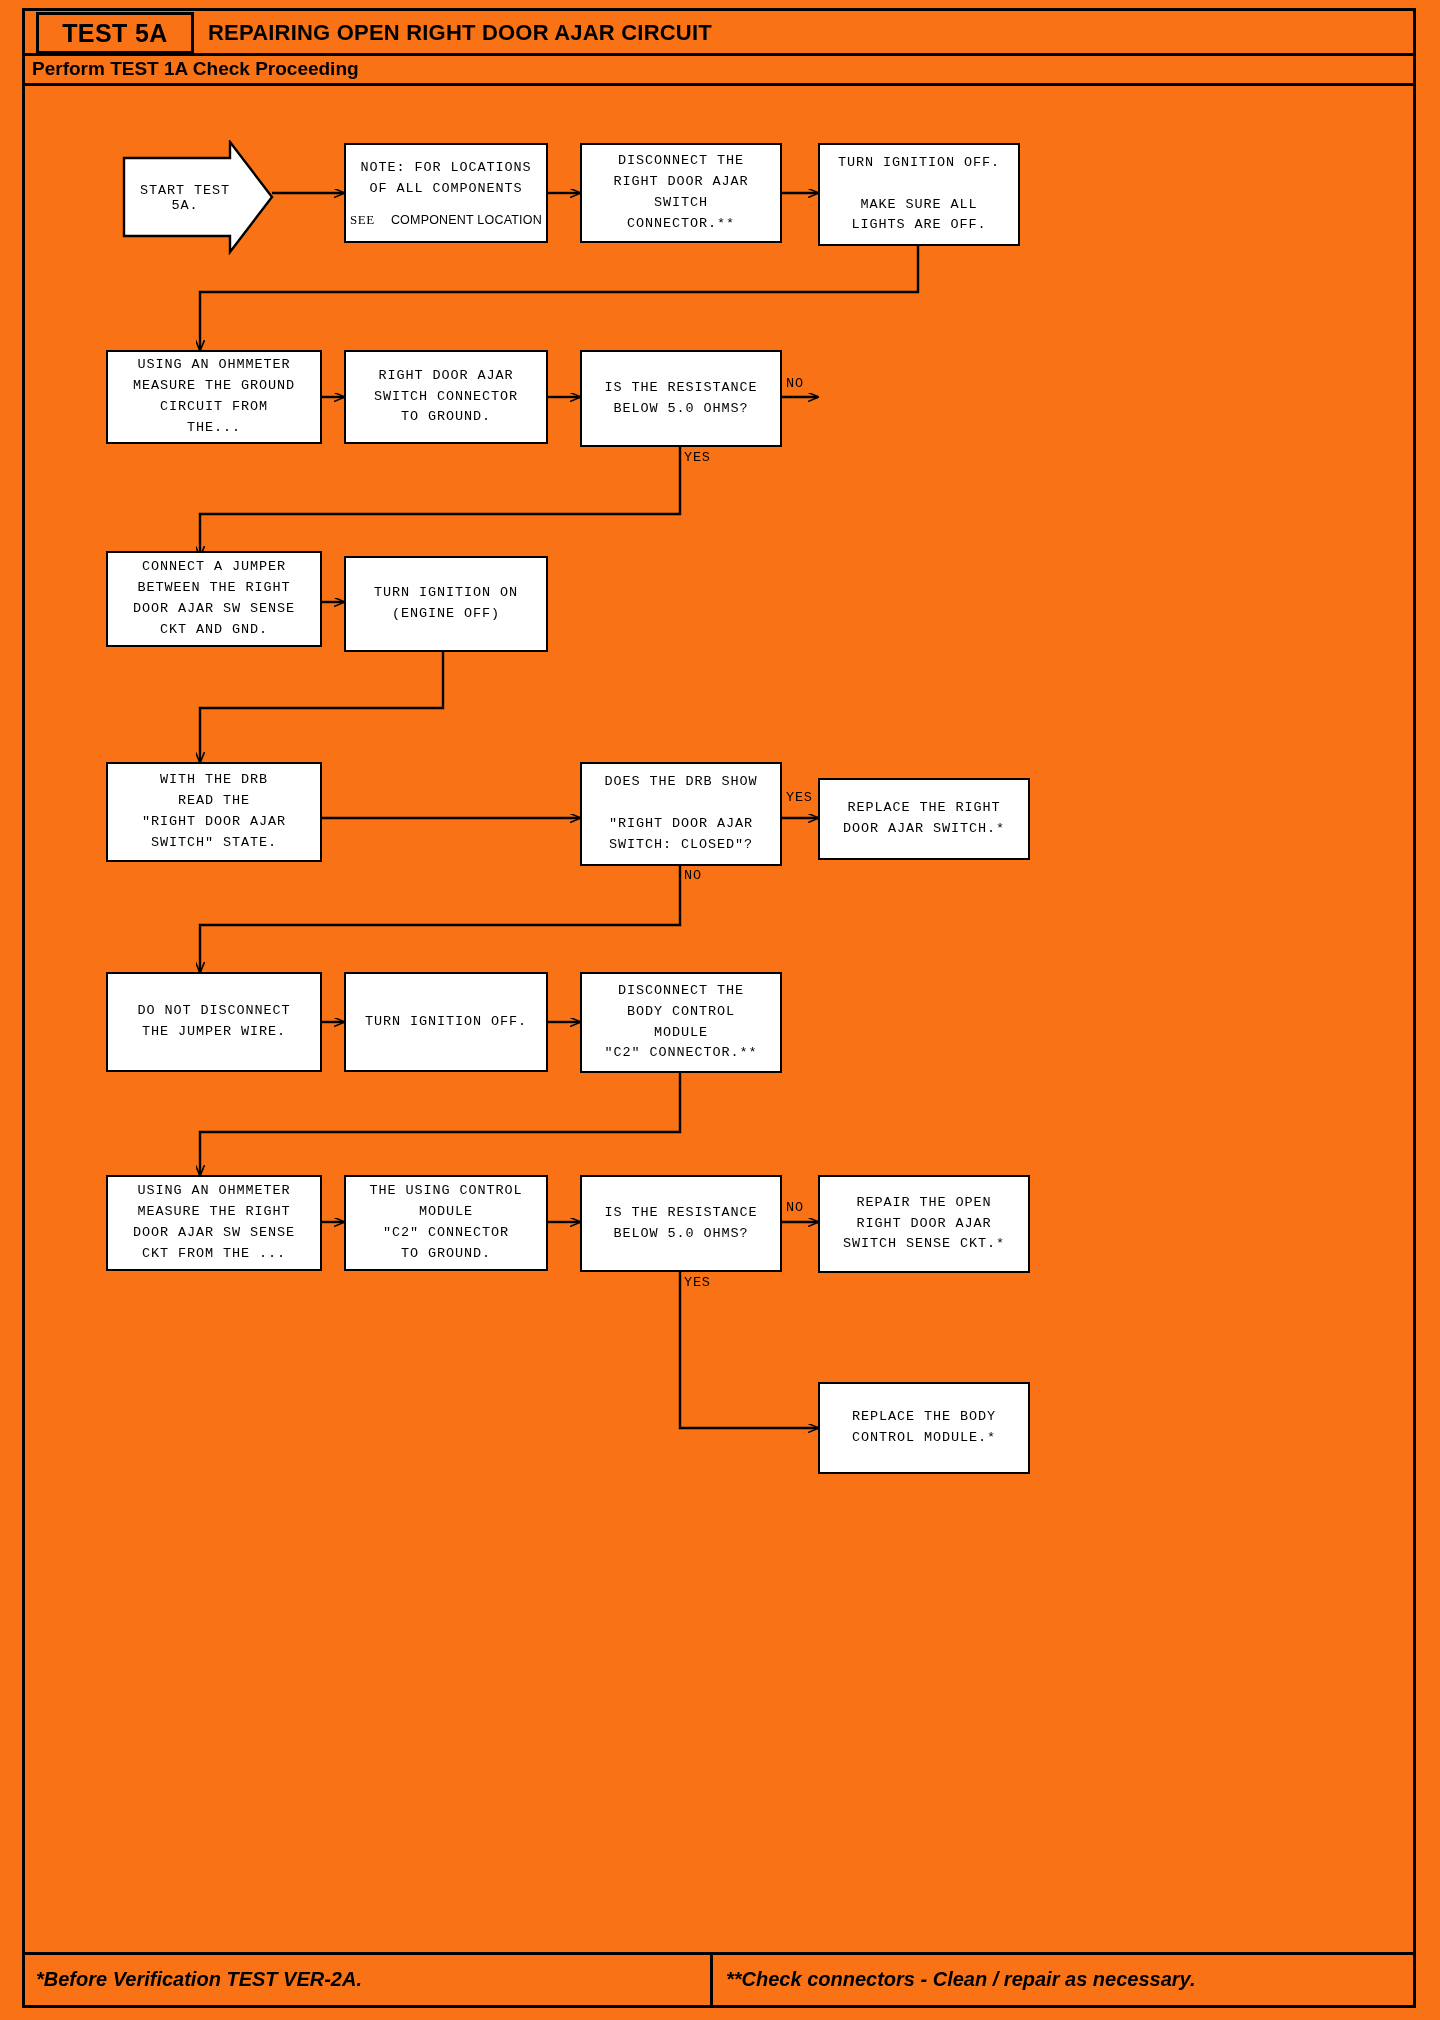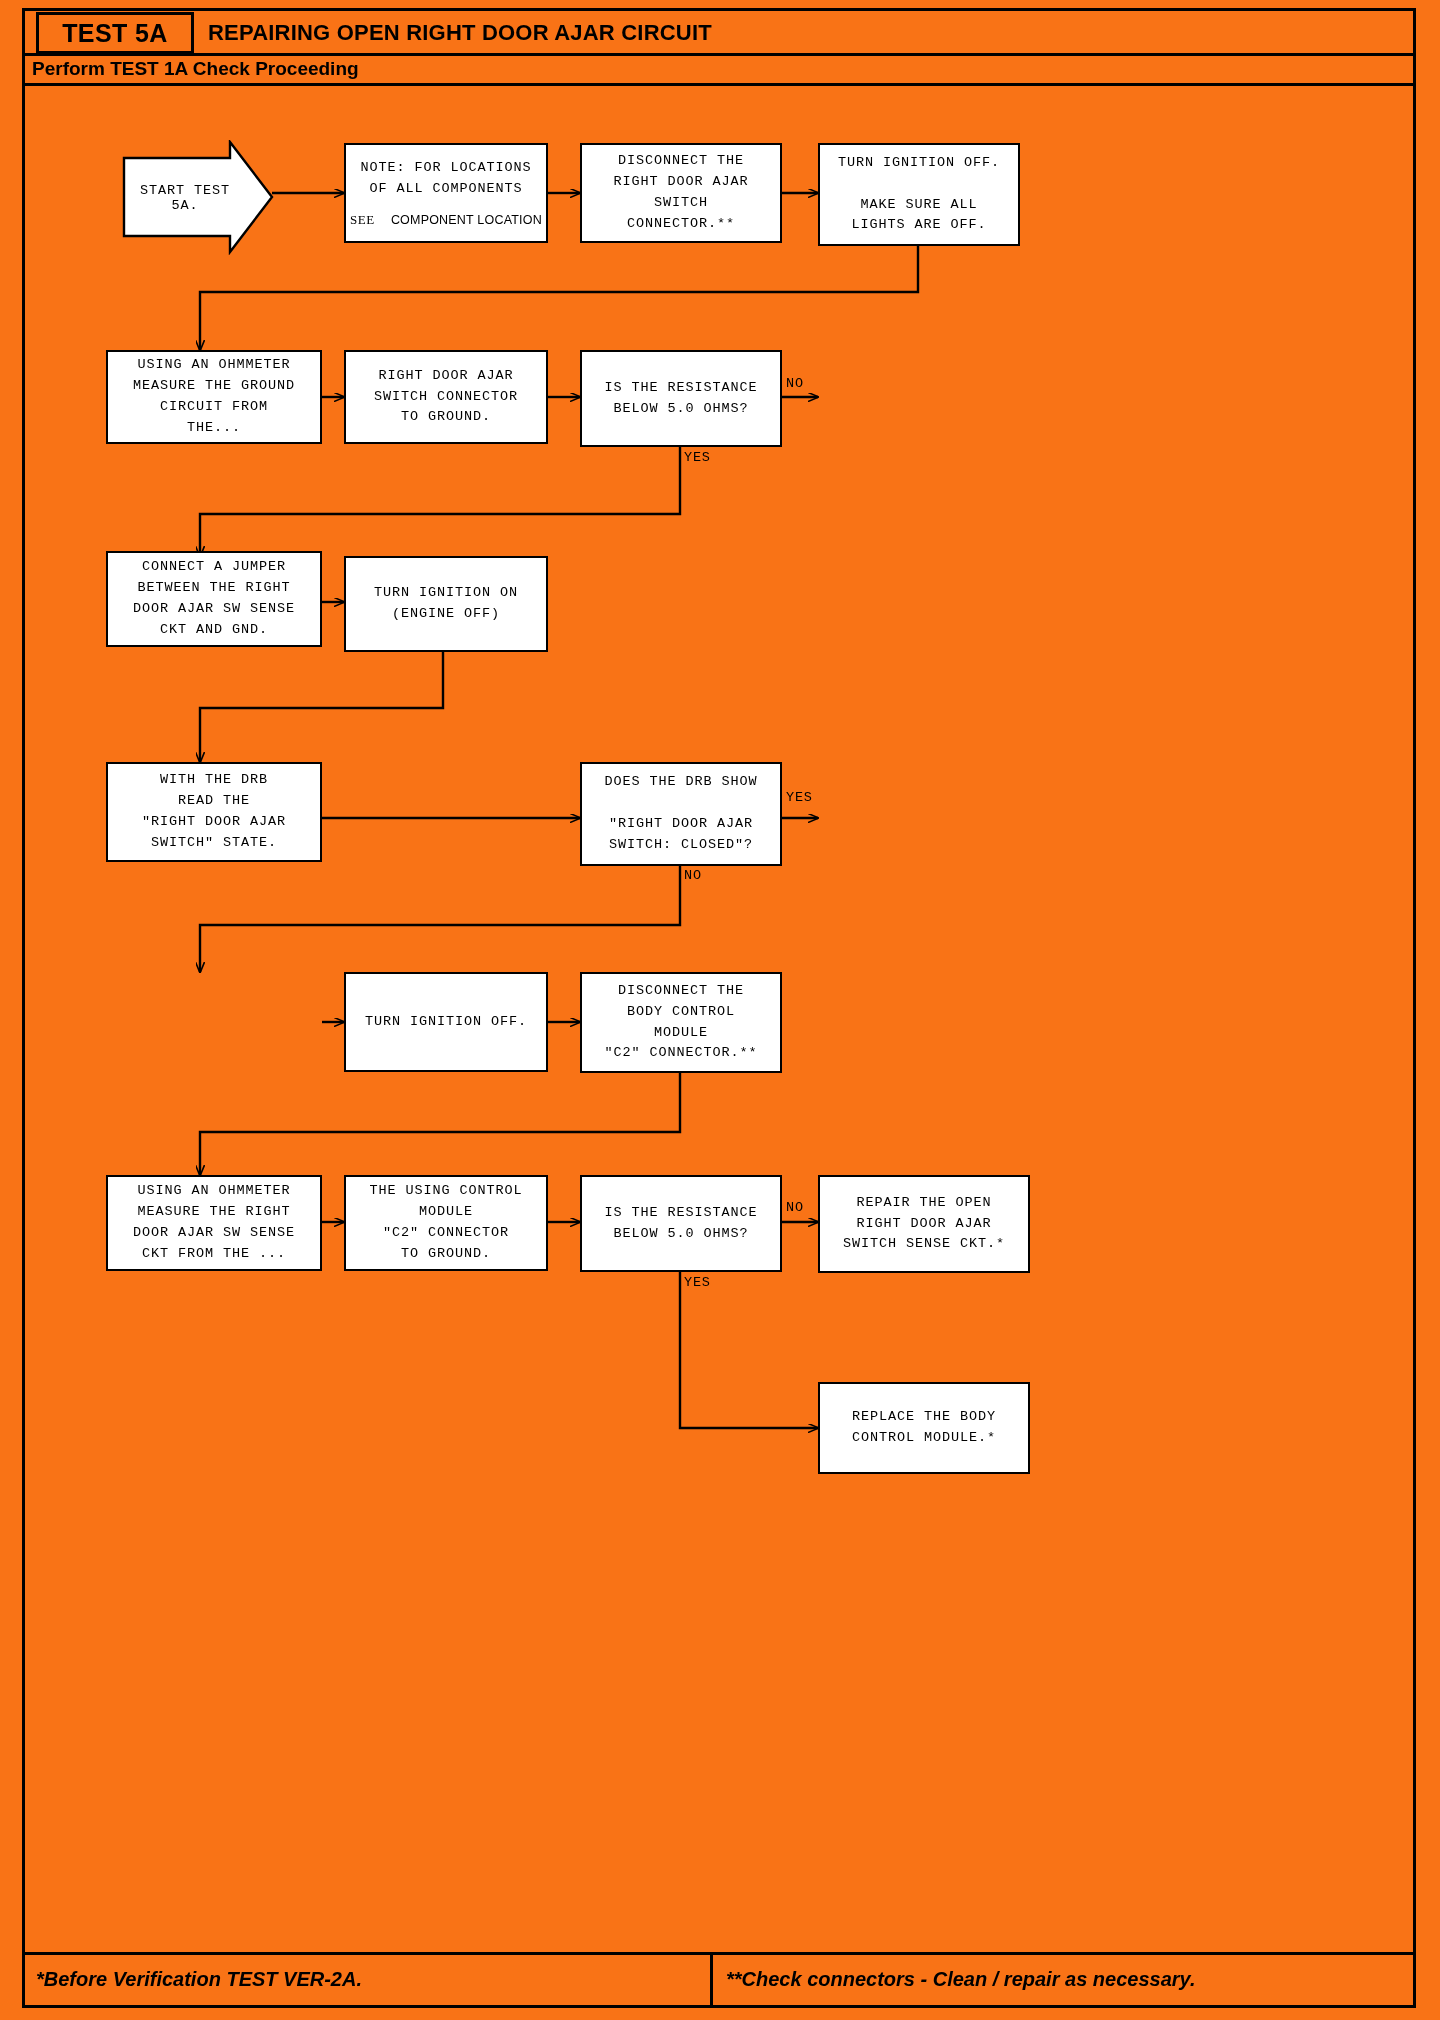--- a/index.html
+++ b/index.html
@@ -332,24 +332,32 @@
 SWITCH" STATE.</div>
   </div>
 
   <div class="node" style="left:580px; top:762px; width:202px; height:104px;">
     <div class="txt">DOES THE DRB SHOW
 
 "RIGHT DOOR AJAR
 SWITCH: CLOSED"?</div>
   </div>
 
+  <div class="node" style="left:818px; top:778px; width:212px; height:82px;">
+    <div class="txt">REPLACE THE RIGHT
+DOOR AJAR SWITCH.*</div>
+  </div>
 
   <div class="blabel" style="left:786px; top:790px;">YES</div>
   <div class="blabel" style="left:684px; top:868px;">NO</div>
 
+  <div class="node" style="left:106px; top:972px; width:216px; height:100px;">
+    <div class="txt">DO NOT DISCONNECT
+THE JUMPER WIRE.</div>
+  </div>
 
   <div class="node" style="left:344px; top:972px; width:204px; height:100px;">
     <div class="txt">TURN IGNITION OFF.</div>
   </div>
 
   <div class="node" style="left:580px; top:972px; width:202px; height:101px;">
     <div class="txt">DISCONNECT THE
 BODY CONTROL
 MODULE
 "C2" CONNECTOR.**</div>

